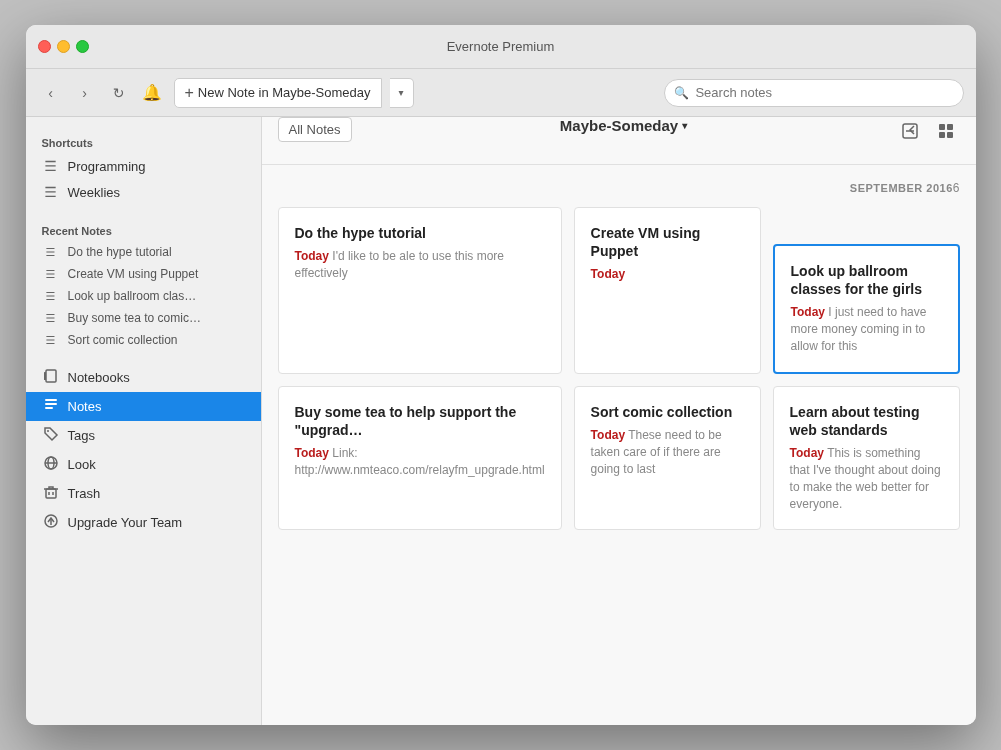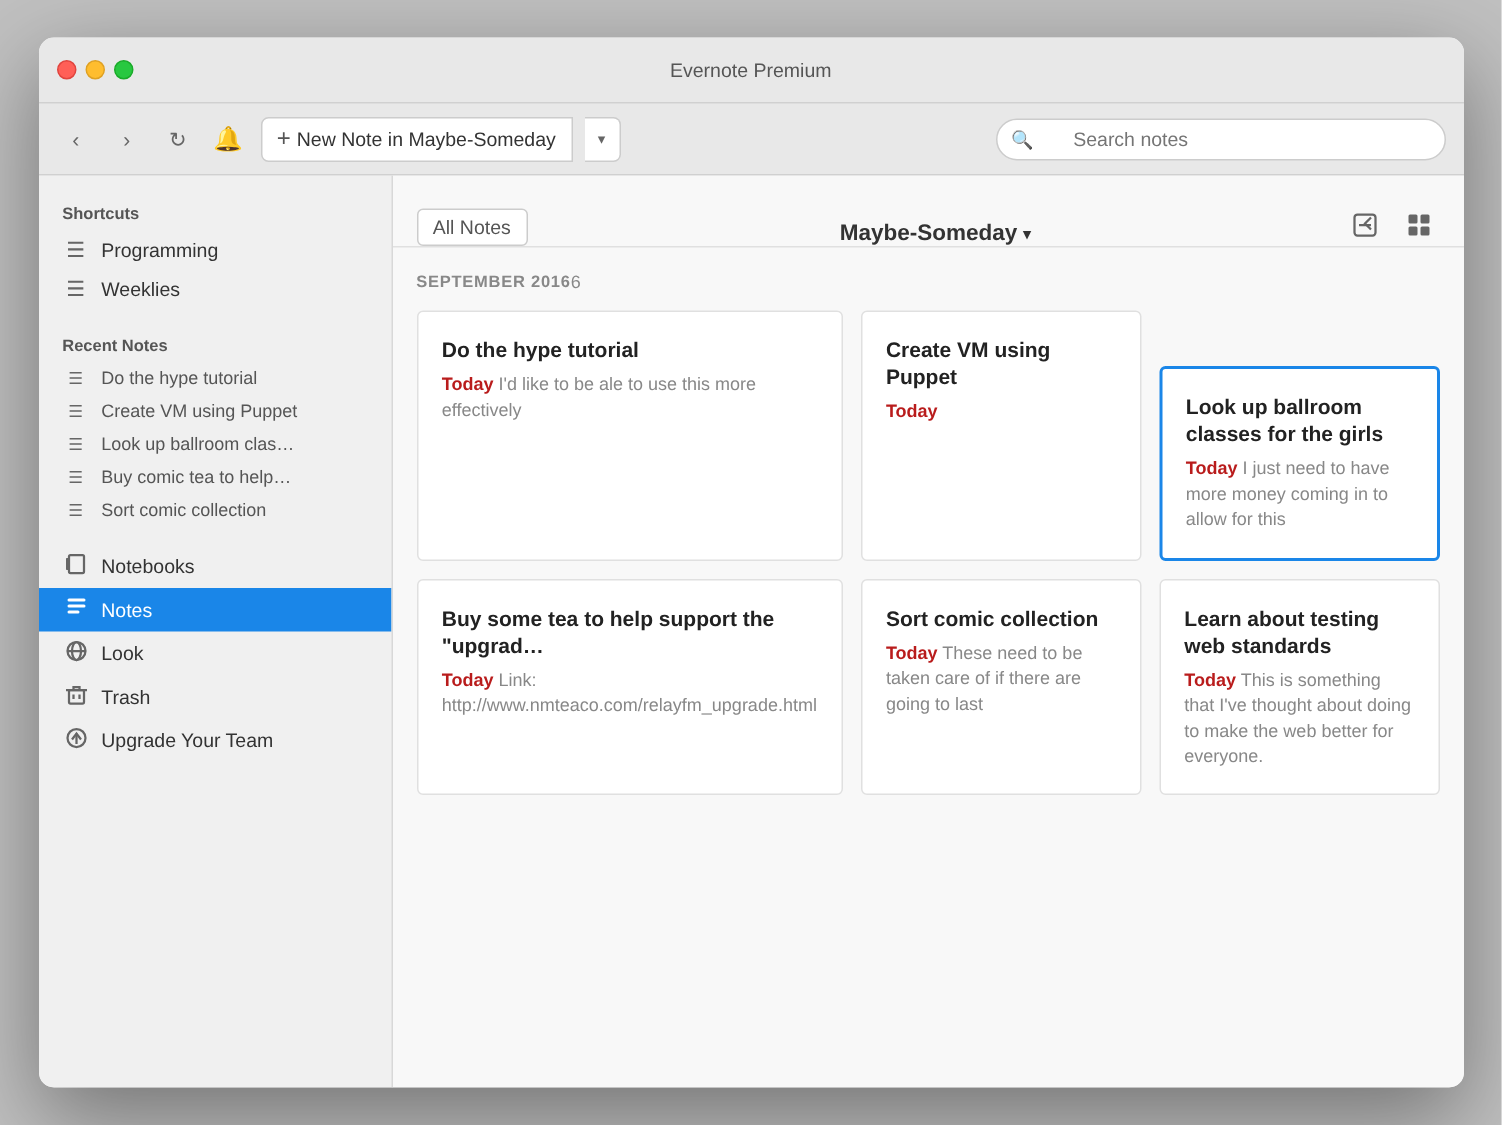--- a/index.html
+++ b/index.html
@@ -145,21 +145,20 @@
       gap: 6px;
     }
     .search-icon { color: #999; font-size: 12px; }
     .search-input {
       border: none;
       outline: none;
       background: transparent;
       font-size: 13px;
       color: #666;
       width: 100%;
-      margin-left: 20px;
     }
     
     .main {
       display: flex;
       flex: 1;
       overflow: hidden;
     }
     
     .sidebar {
       width: 236px;
@@ -214,21 +213,21 @@
       display: flex;
       flex-direction: column;
       background: #f8f8f8;
       overflow: hidden;
     }
     .content-header {
       height: 48px;
       background: #f8f8f8;
       border-bottom: 1px solid #e0e0e0;
       display: flex;
-      align-items: flex-end;
+      align-items: flex-start;
       padding: 0 16px;
       flex-shrink: 0;
     }
     .all-notes-btn {
       font-size: 13px;
       color: #555;
       background: white;
       border: 1px solid #ccc;
       border-radius: 4px;
       padding: 4px 10px;
@@ -263,21 +262,21 @@
       border-radius: 4px;
     }
     
     .notes-area {
       flex: 1;
       overflow-y: auto;
       padding: 16px;
     }
     .section-header {
       display: flex;
-      justify-content: flex-start;
+      justify-content: flex-end;
       align-items: center;
       margin-bottom: 12px;
     }
     .section-date {
       font-size: 11px;
       font-weight: 700;
       color: #888;
       letter-spacing: 0.5px;
     }
     .section-count {
@@ -373,21 +372,21 @@
       <div class="recent-note-item">
         <span class="sidebar-icon" style="font-size:11px;">☰</span>
         <span>Create VM using Puppet</span>
       </div>
       <div class="recent-note-item">
         <span class="sidebar-icon" style="font-size:11px;">☰</span>
         <span>Look up ballroom clas…</span>
       </div>
       <div class="recent-note-item">
         <span class="sidebar-icon" style="font-size:11px;">☰</span>
-        <span>Buy comic tea to help…</span>
+        <span>Buy some tea to comic…</span>
       </div>
       <div class="recent-note-item">
         <span class="sidebar-icon" style="font-size:11px;">☰</span>
         <span>Sort comic collection</span>
       </div>
 
       <div class="sidebar-divider"></div>
 
       <div class="sidebar-item">
         <span class="sidebar-icon">
@@ -400,20 +399,29 @@
       </div>
       <div class="sidebar-item active">
         <span class="sidebar-icon">
           <svg width="16" height="16" viewBox="0 0 16 16" fill="white">
               <rect x="2" y="2" width="12" height="2" rx="1"></rect>
               <rect x="2" y="6" width="12" height="2" rx="1"></rect>
               <rect x="2" y="10" width="8" height="2" rx="1"></rect>
             </svg>
         </span>
         <span>Notes</span>
+      </div>
+      <div class="sidebar-item">
+        <span class="sidebar-icon">
+          <svg width="16" height="16" viewBox="0 0 16 16" fill="none" stroke="#666" stroke-width="1.5">
+              <path d="M2 2h5l7 7-5 5L2 7V2z"></path>
+              <circle cx="5" cy="5" r="1" fill="#666" stroke="none"></circle>
+            </svg>
+        </span>
+        <span>Tags</span>
       </div>
       <div class="sidebar-item">
         <span class="sidebar-icon">
           <svg width="16" height="16" viewBox="0 0 16 16" fill="none" stroke="#666" stroke-width="1.5">
               <circle cx="8" cy="8" r="6"></circle>
               <ellipse cx="8" cy="8" rx="3" ry="6"></ellipse>
               <line x1="2" y1="8" x2="14" y2="8"></line>
             </svg>
         </span>
         <span>Look</span>

